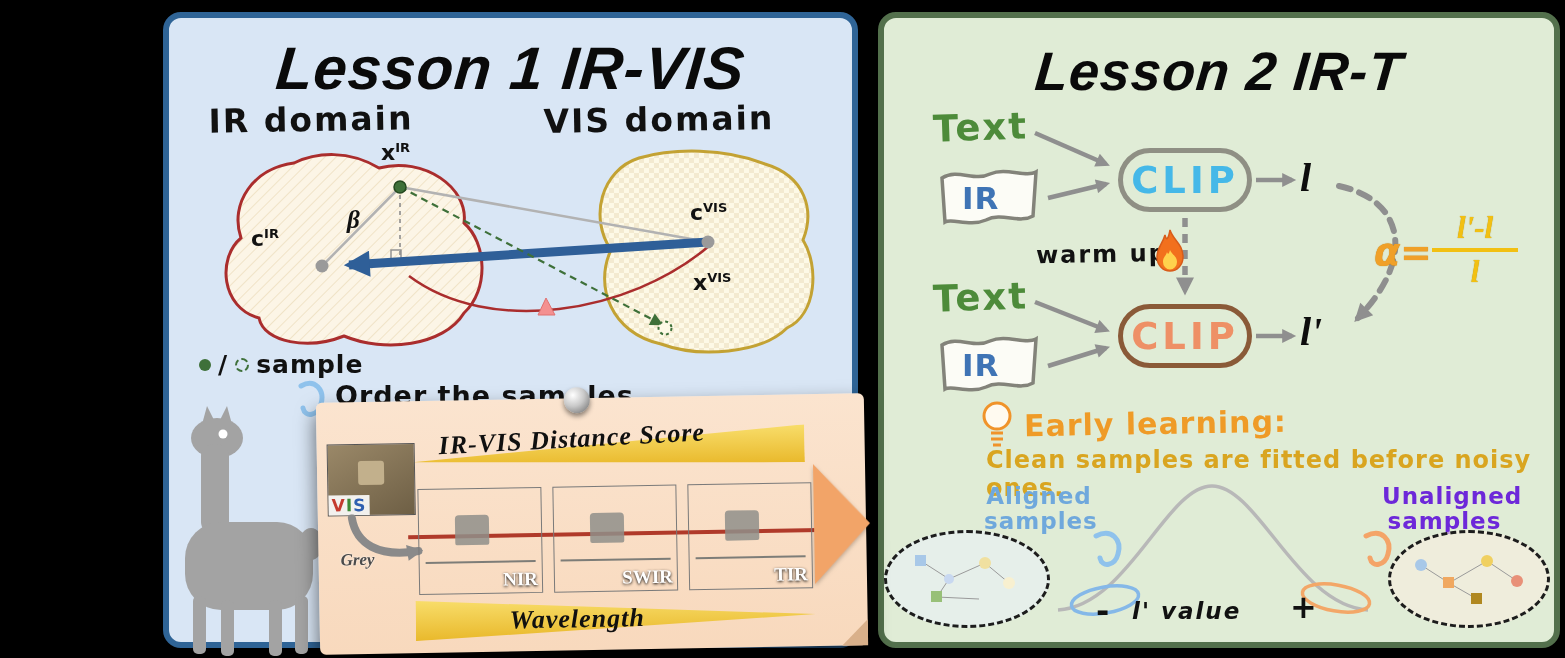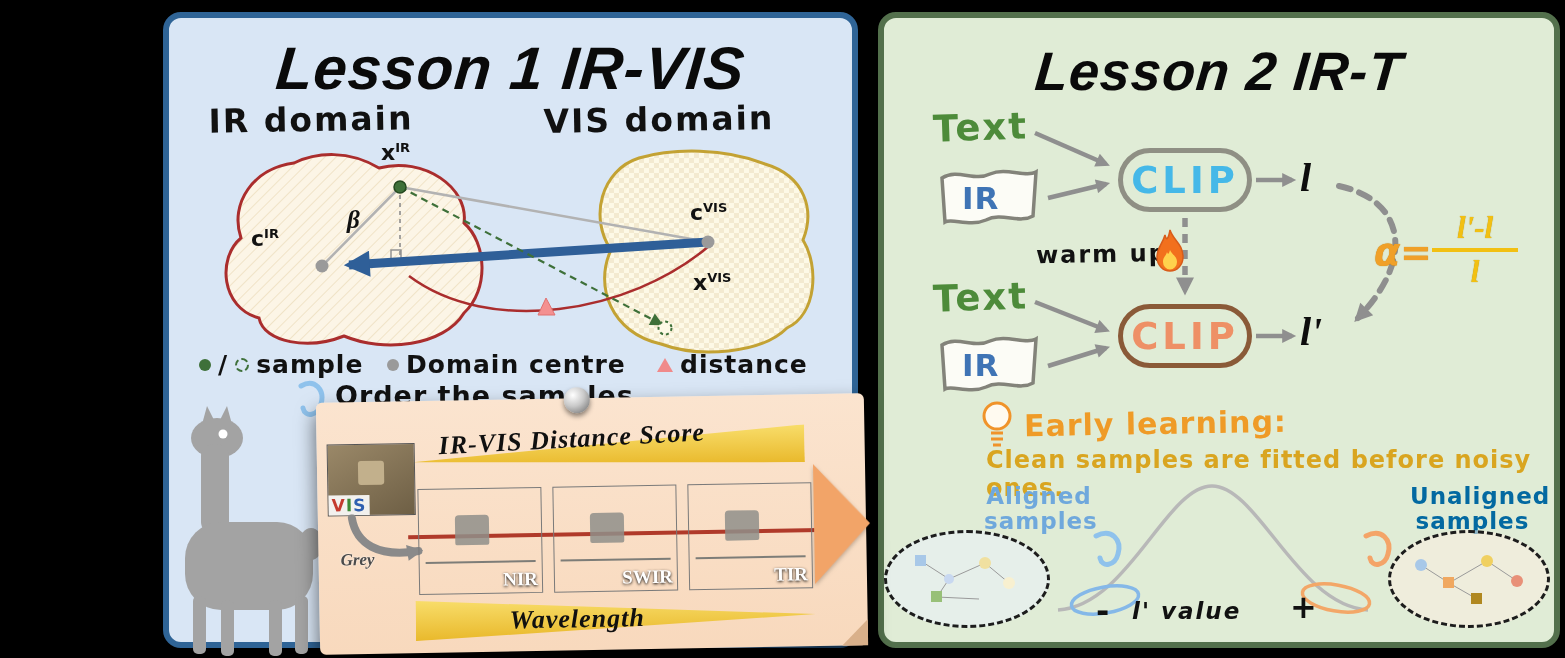--- a/index.html
+++ b/index.html
@@ -83,21 +83,21 @@
   #alpha{font-size:38px;font-weight:bold;font-style:italic;color:#f0a028;text-shadow:0 0 1px #b87708;}
   .fraction{display:flex;flex-direction:column;align-items:center;color:#f2c012;font-weight:bold;
     font-style:italic;font-family:"Liberation Serif",serif;text-shadow:0 0 1px #a88408;}
   .fraction .num{font-size:31px;padding:0 4px;}
   .fraction .bar{width:86px;height:0;border-top:4px solid #f2c012;margin:2px 0;}
   .fraction .den{font-size:31px;}
   #early-title{font-size:30px;font-weight:bold;color:#ef9b27;letter-spacing:1px;transform:rotate(-1deg);}
   #early-body{font-size:24px;font-weight:bold;color:#d9a520;letter-spacing:1px;}
   .dist-label{font-size:23px;font-weight:bold;text-align:center;line-height:1.1;letter-spacing:1px;}
   #aligned-label{color:#6fa8dc;}
-  #unaligned-label{color:#0369a1;margin-left:28px;}
+  #unaligned-label{color:#6d28d9;}
   .scatter-ellipse{position:absolute;border:3px dashed #1c1c1c;border-radius:50%;box-sizing:border-box;}
   #scatter-left{background:rgba(235,243,252,.55);}
   #scatter-right{background:rgba(252,238,225,.55);}
   .axis-sign{font-size:32px;font-weight:bold;}
   #axis-label{font-size:23px;font-weight:bold;letter-spacing:2px;font-style:italic;}
   svg{display:block;}
 </style>
 </head>
 <body>
 
@@ -164,28 +164,20 @@
   </div>
   <div class="abs pt-label" style="left:524px;top:252px;">
     <span>x</span><sup>VIS</sup>
   </div>
 
   <div class="abs legend-item" style="left:30px;top:332px;">
     <span class="dot dot-green"></span>
       <span>/</span>
       <span class="dot dot-dashed"></span>
     <span>sample</span>
-  </div>
-  <div class="abs legend-item" style="left:218px;top:332px;">
-    <span class="dot dot-gray"></span>
-    <span>Domain centre</span>
-  </div>
-  <div class="abs legend-item" style="left:488px;top:332px;">
-    <span class="tri"></span>
-    <span>distance</span>
   </div>
 
   <svg class="abs" style="left:128px;top:360px;" width="30" height="44" viewBox="0 0 30 44">
     <path d="M 4,8 C 18,0 28,12 24,26 C 21,38 8,40 6,30" fill="none" stroke="#8fc2ec" stroke-width="5" stroke-linecap="round"></path>
   </svg>
   <div class="abs hand" style="left:166px;top:362px;font-size:27px;">Order the samples</div>
 
   <svg class="abs" style="left:-38px;top:386px;" width="200" height="260" viewBox="0 0 200 260">
     <g fill="#a3a3a3">
       <polygon points="70,24 76,2 84,18"></polygon>

